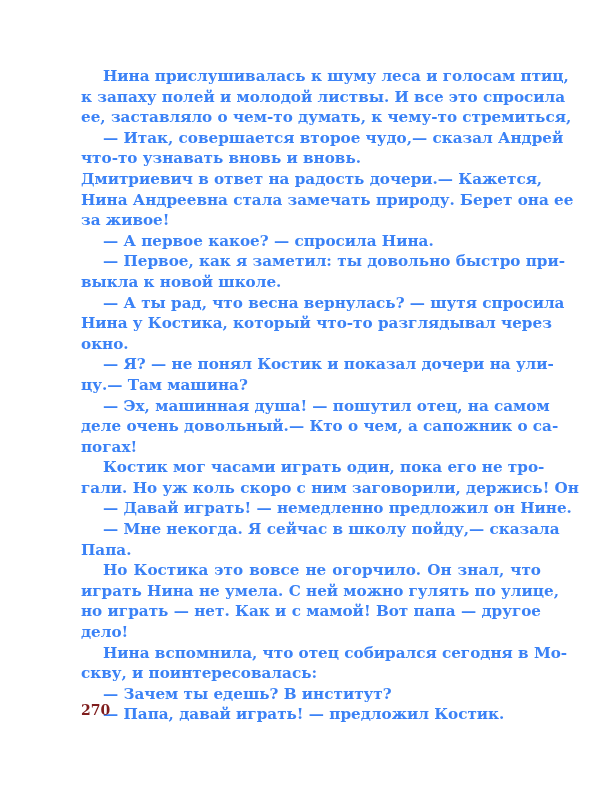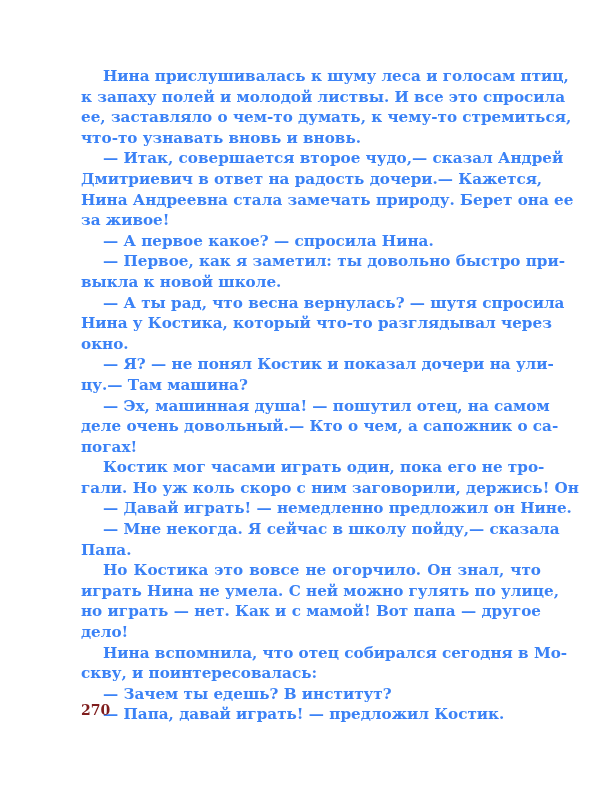--- a/index.html
+++ b/index.html
@@ -18,22 +18,22 @@
     font-weight: bold; font-size: 14px; color: #7f1d1d;
   }
 </style>
 </head>
 <body>
 
 <div class="page" id="page-body">
     <span class="line indent">Нина прислушивалась к шуму леса и голосам птиц,</span>
     <span class="line">к запаху полей и молодой листвы. И все это спросила</span>
     <span class="line">ее, заставляло о чем-то думать, к чему-то стремиться,</span>
+    <span class="line indent">— Итак, совершается второе чудо,— сказал Андрей</span>
     <span class="line last">что-то узнавать вновь и вновь.</span>
-    <span class="line indent">— Итак, совершается второе чудо,— сказал Андрей</span>
     <span class="line">Дмитриевич в ответ на радость дочери.— Кажется,</span>
     <span class="line">Нина Андреевна стала замечать природу. Берет она ее</span>
     <span class="line last">за живое!</span>
     <span class="line indent last">— А первое какое? — спросила Нина.</span>
     <span class="line indent">— Первое, как я заметил: ты довольно быстро при-</span>
     <span class="line last">выкла к новой школе.</span>
     <span class="line indent">— А ты рад, что весна вернулась? — шутя спросила</span>
     <span class="line">Нина у Костика, который что-то разглядывал через</span>
     <span class="line last">окно.</span>
     <span class="line indent">— Я? — не понял Костик и показал дочери на ули-</span>

